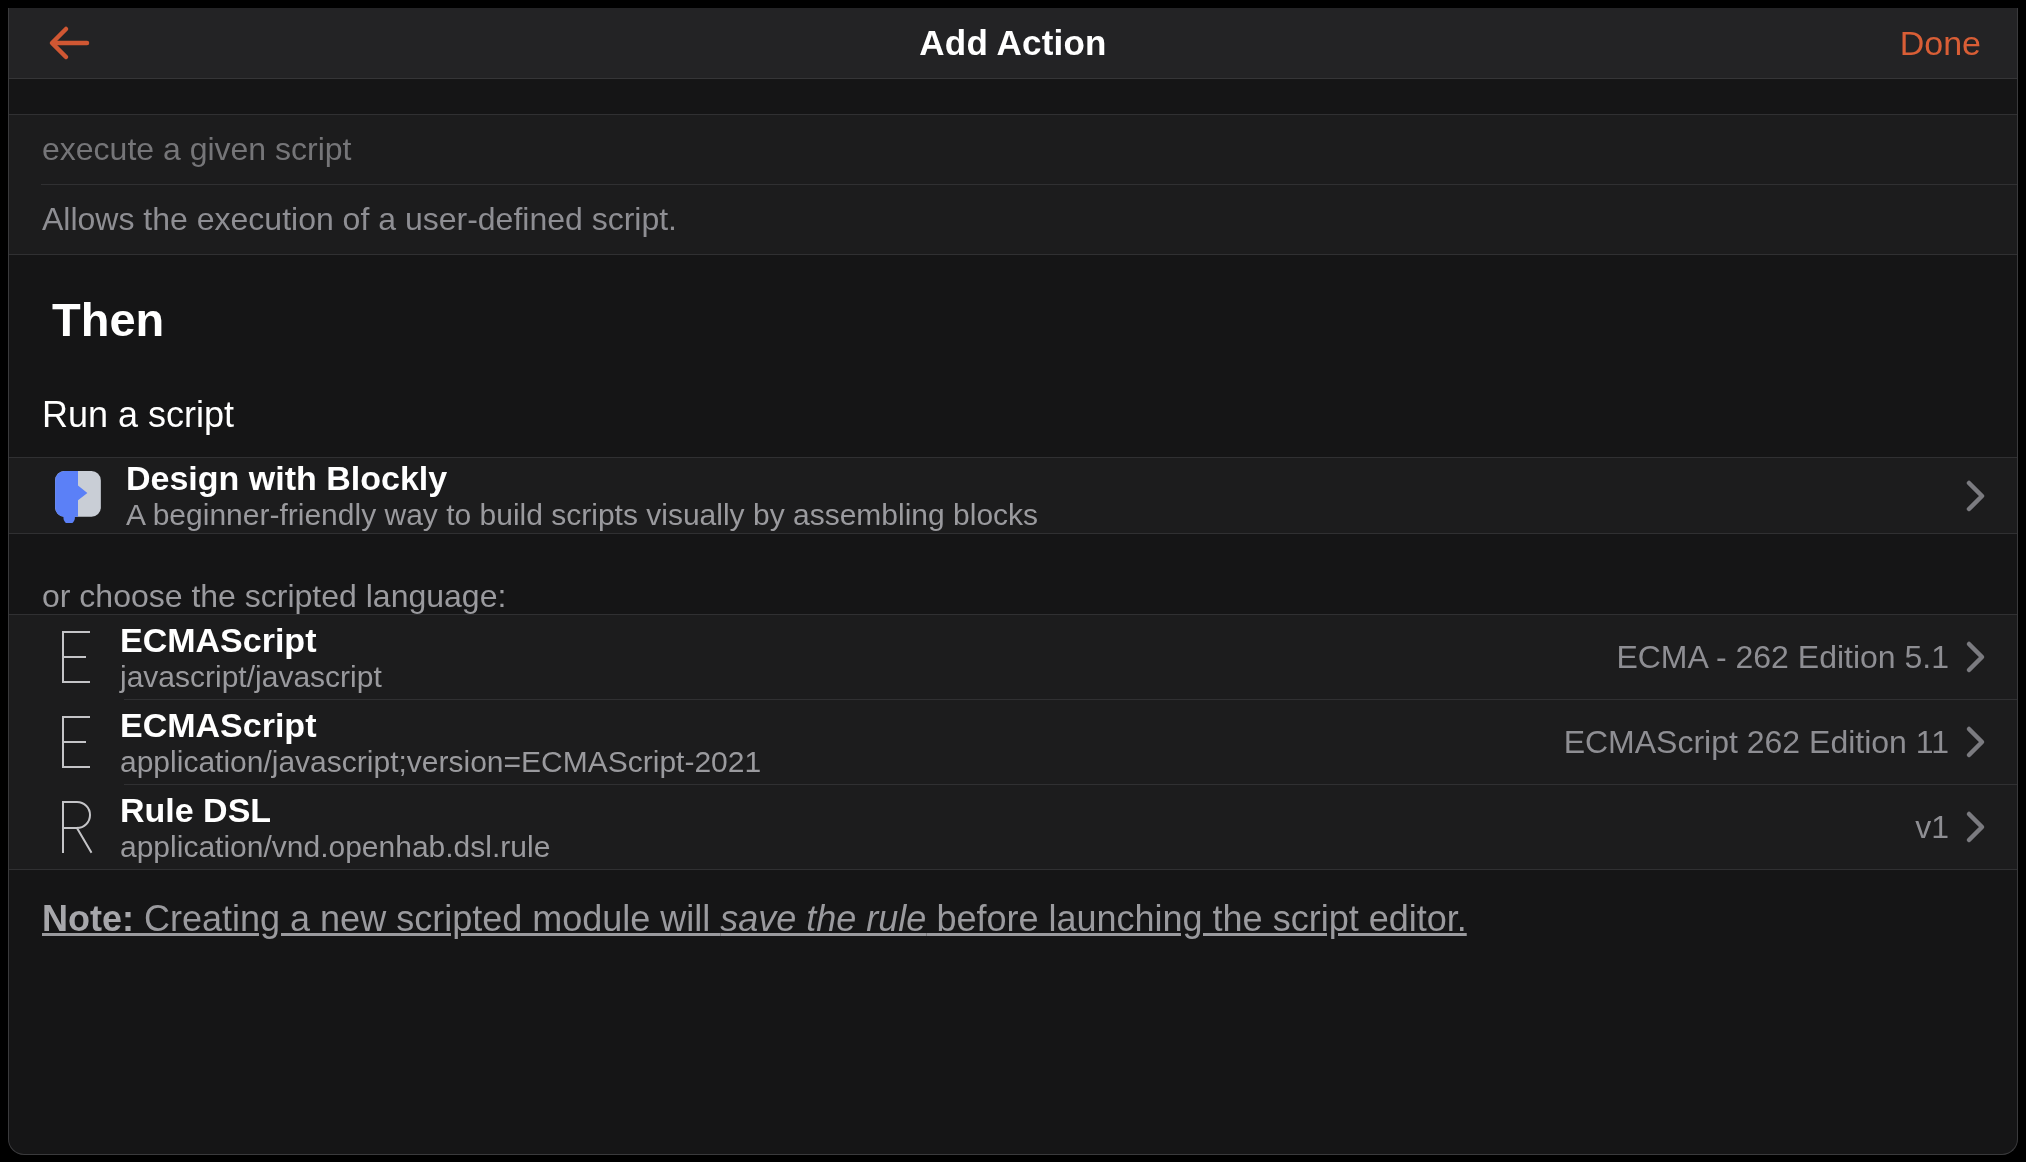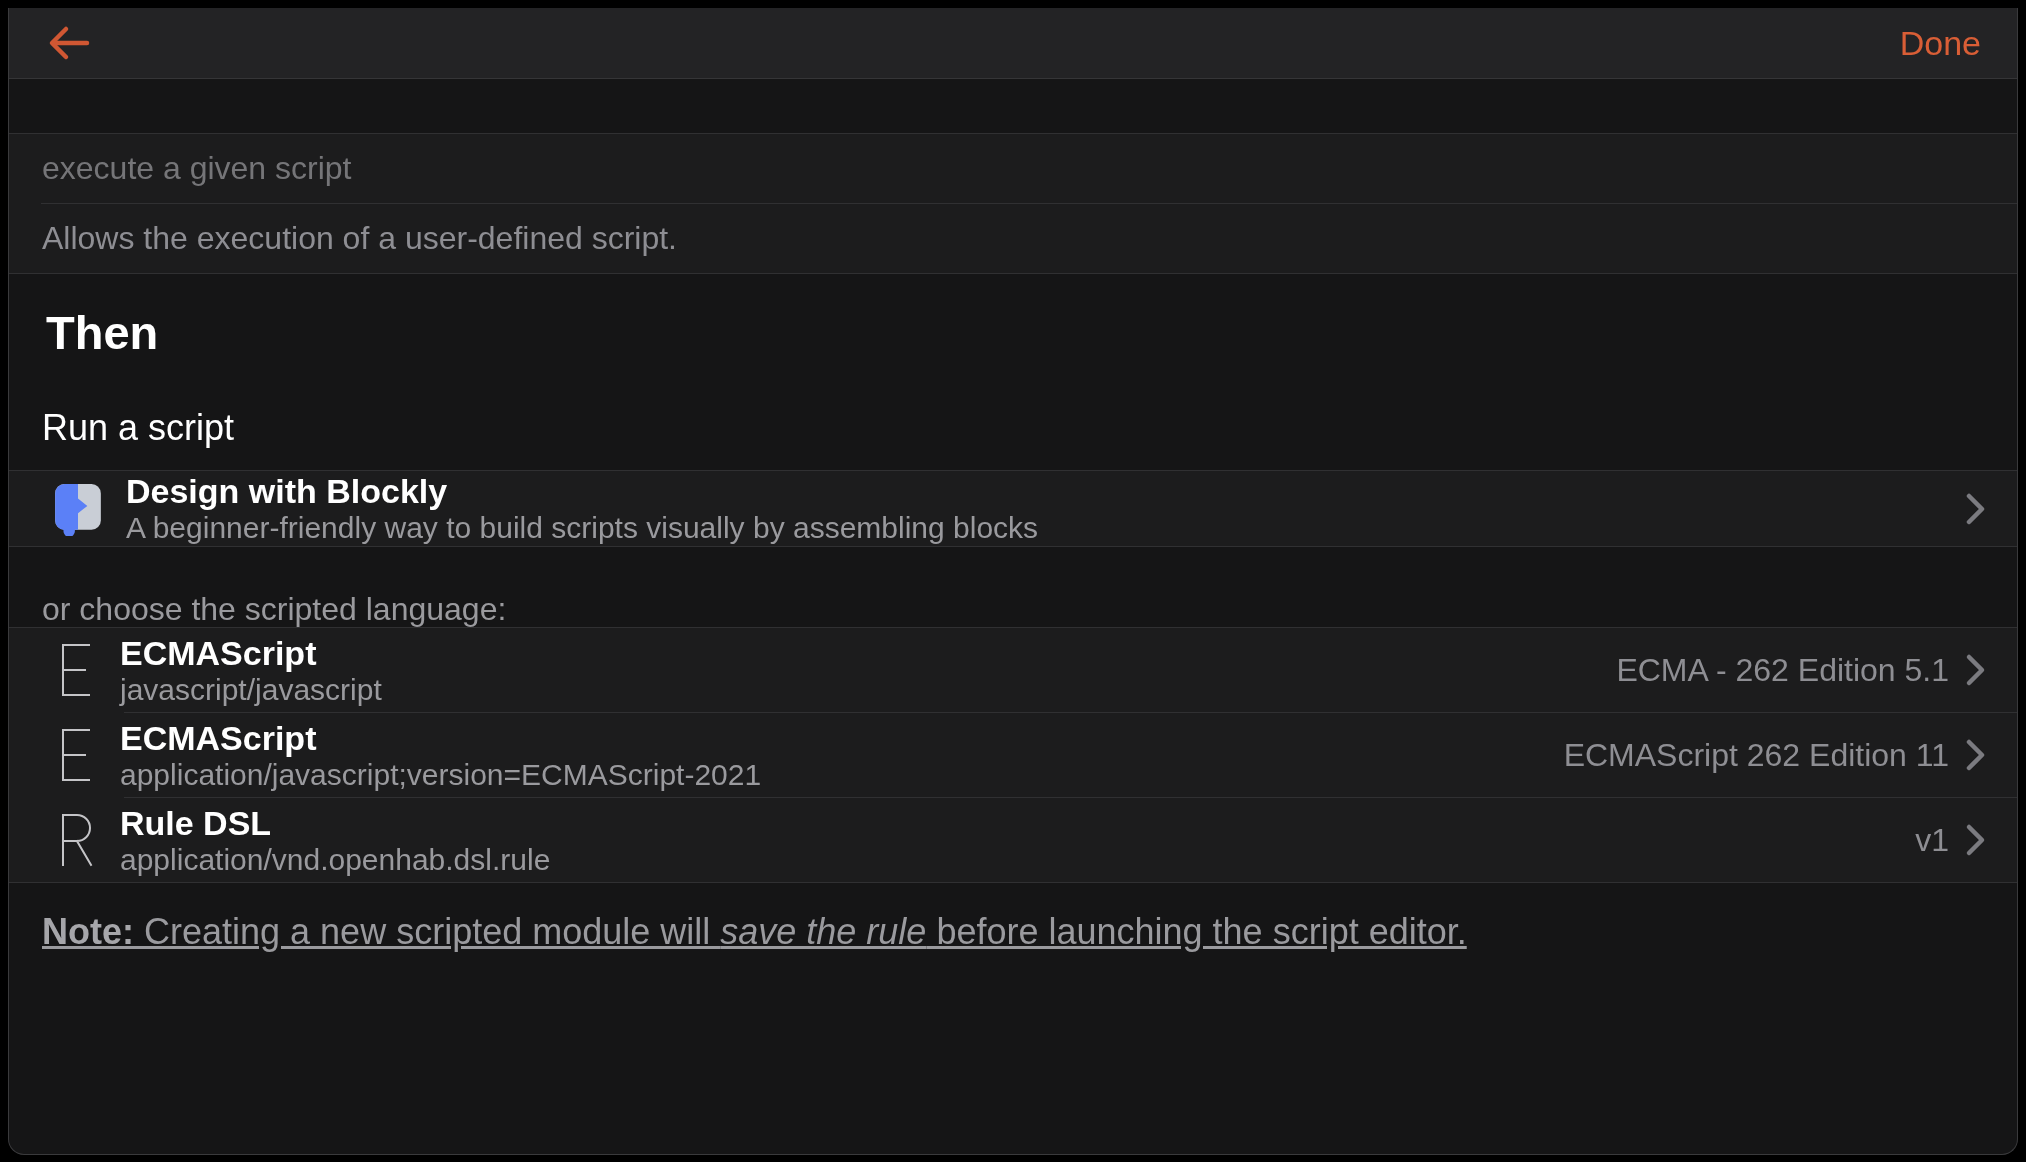--- a/index.html
+++ b/index.html
@@ -26,30 +26,30 @@
     color:#ffffff;font-size:35px;font-weight:700;letter-spacing:.2px;
   }
   .nav-back{display:flex;align-items:center;cursor:pointer;z-index:2;}
   .nav-done{
     color:#d95e36;font-size:34px;font-weight:400;cursor:pointer;z-index:2;
   }
   
   .block{
     background:#1c1c1d;border-top:1px solid #303032;border-bottom:1px solid #303032;
   }
-  .module-block{margin-top:54px;}
+  .module-block{margin-top:35px;}
   .module-row{
     height:69px;display:flex;align-items:center;padding-left:33px;
   }
   .module-name{color:#757578;font-size:32px;}
   .module-desc{color:#8e8e93;font-size:32px;}
   .inset-divider{height:1px;background:#303032;margin-left:32px;}
   
   .then-section{padding:30px 33px 0 33px;}
-  .then-heading{color:#ffffff;font-size:47px;font-weight:700;line-height:50px;margin:4px;}
+  .then-heading{color:#ffffff;font-size:47px;font-weight:700;line-height:50px;margin:10px;}
   .run-heading{color:#ffffff;font-size:36px;font-weight:400;line-height:40px;margin:50px 0 22px 0;}
   
   .media-row{
     display:flex;align-items:center;cursor:pointer;
   }
   .blockly-row{height:75px;padding:0 30px 0 44px;}
   .media-icon{flex:0 0 auto;display:flex;align-items:center;justify-content:center;}
   .media-text{flex:1 1 auto;min-width:0;margin-left:23px;display:flex;flex-direction:column;justify-content:center;}
   .item-title{color:#ffffff;font-size:34px;font-weight:700;line-height:38px;white-space:nowrap;}
   .item-sub{color:#9a9a9e;font-size:30px;line-height:35px;white-space:nowrap;}
@@ -73,20 +73,21 @@
 
 <div class="sheet">
 
   <div class="navbar">
     <div class="nav-back">
       <svg width="46" height="38" viewBox="0 0 46 38">
         <line x1="42" y1="19" x2="8" y2="19" stroke="#d05733" stroke-width="4.5" stroke-linecap="round"></line>
         <polyline points="21,5 7,19 21,33" fill="none" stroke="#d05733" stroke-width="4.5" stroke-linecap="round" stroke-linejoin="round"></polyline>
       </svg>
     </div>
+    <div class="nav-title">Add Action</div>
     <div class="nav-done">Done</div>
   </div>
 
   <div class="block module-block">
     <div class="module-row">
       <span class="module-name">execute a given script</span>
     </div>
     <div class="inset-divider"></div>
     <div class="module-row">
       <span class="module-desc">Allows the execution of a user-defined script.</span>

